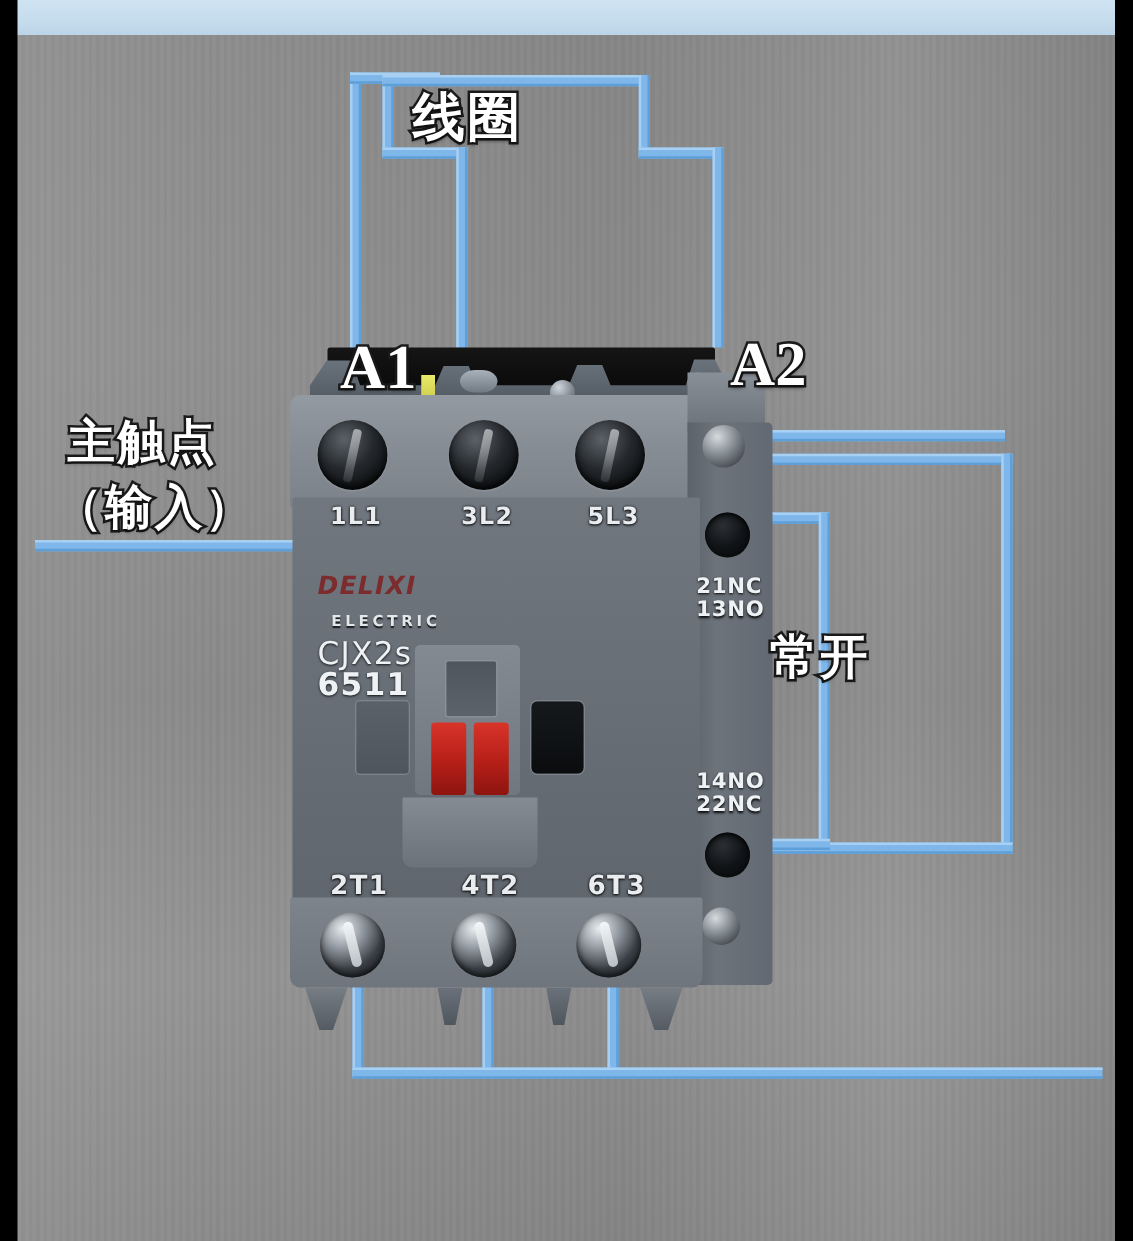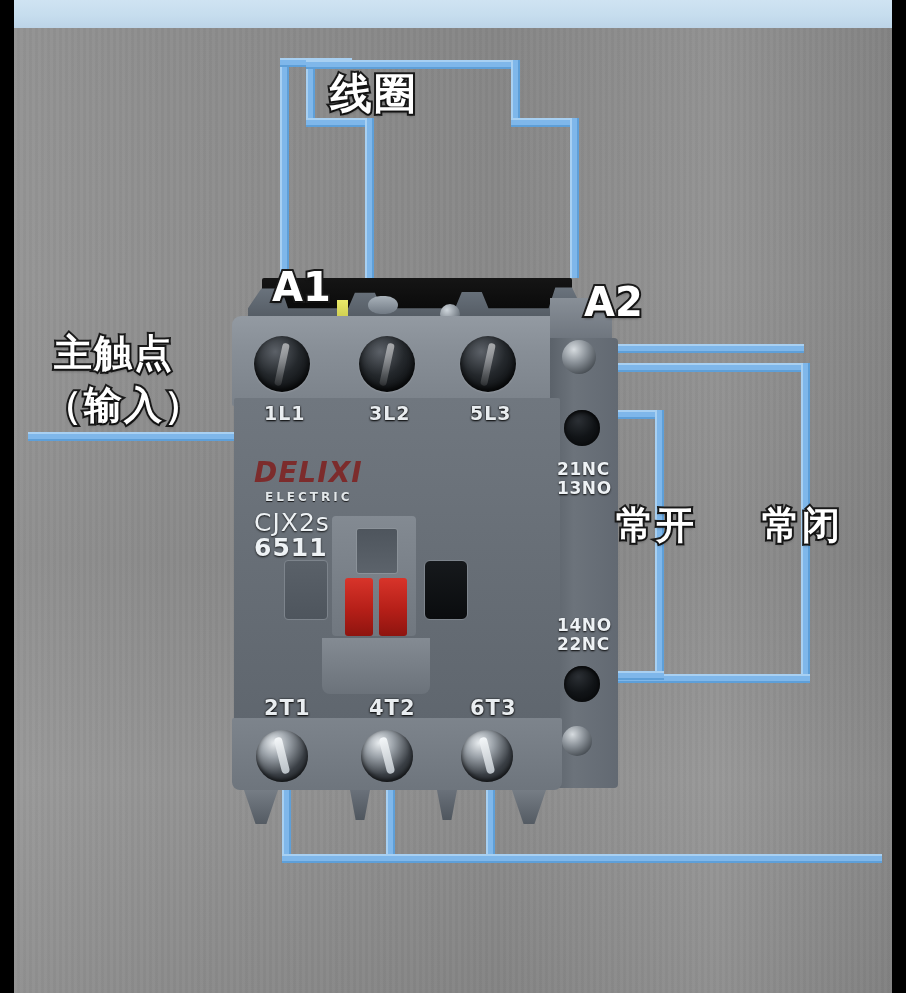--- a/index.html
+++ b/index.html
@@ -40,23 +40,24 @@
     letter-spacing:2px;
     -webkit-text-stroke:4px #1b1b1b;
     paint-order:stroke fill;
     text-shadow:0 2px 3px rgba(0,0,0,.5);
     white-space:nowrap;
   }
   .lab-lg{font-size:42px;}
   .lab-md{font-size:38px;}
 
   .term{
-    position:absolute;color:#fff;font-weight:bold;font-size:40px;
+    position:absolute;color:#fff;font-weight:bold;font-size:50px;
     -webkit-text-stroke:4px #1b1b1b;paint-order:stroke fill;
     text-shadow:0 2px 3px rgba(0,0,0,.55);
+    font-family:Liberation Serif, serif;
   }
 
   
   #contactor{position:absolute;left:218px;top:250px;width:405px;height:545px;}
 
   .coilbar{
     position:absolute;left:30px;top:0;width:310px;height:45px;
     background:linear-gradient(180deg,#151515 0%,#0c0c0c 60%,#050505 100%);
     border-radius:2px;
   }
@@ -146,21 +147,21 @@
   }
   .auxlabel{
     position:absolute;color:#eef2f5;font-size:17px;font-weight:bold;
     line-height:1.12;letter-spacing:.6px;
     text-shadow:0 1px 2px rgba(0,0,0,.95);
     white-space:nowrap;
   }
 
   .brand{
     position:absolute;left:22px;top:178px;
-    color:#7e2626;font-size:28px;font-weight:bold;font-style:italic;
+    color:#7e2626;font-size:20px;font-weight:bold;font-style:italic;
     letter-spacing:1px;opacity:.92;
   }
   .brandsub{
     position:absolute;left:33px;top:212px;
     color:#e2e7ea;font-size:12px;font-weight:bold;letter-spacing:3px;
     text-shadow:0 1px 1px rgba(0,0,0,.8);
   }
   .model1{
     position:absolute;left:22px;top:230px;
     color:#eef2f5;font-size:25px;font-weight:normal;letter-spacing:1px;
@@ -333,23 +334,22 @@
 
       <div class="legbig" style="left:12px;"></div>
       <div class="leg" style="left:118px;"></div>
       <div class="leg" style="left:205px;"></div>
       <div class="legbig" style="left:280px;"></div>
     </div>
 
     <div class="lab lab-lg" style="left:316px;top:38px;">线圈</div>
 
     <div class="term" style="left:258px;top:236px;">A1</div>
-    <div class="term" style="left:570px;top:251px;">A2</div>
+    <div class="term" style="left:570px;top:234px;">A2</div>
 
     <div class="lab lab-md" style="left:40px;top:300px;">主触点</div>
     <div class="lab lab-md" style="left:602px;top:472px;">常开</div>
 
     <div class="lab lab-md" style="left:30px;top:352px;">（输入）</div>
-    <div class="lab lab-md" style="left:748px;top:472px;">常闭</div>
 
 
   </div>
 </div>
 
 </body></html>

